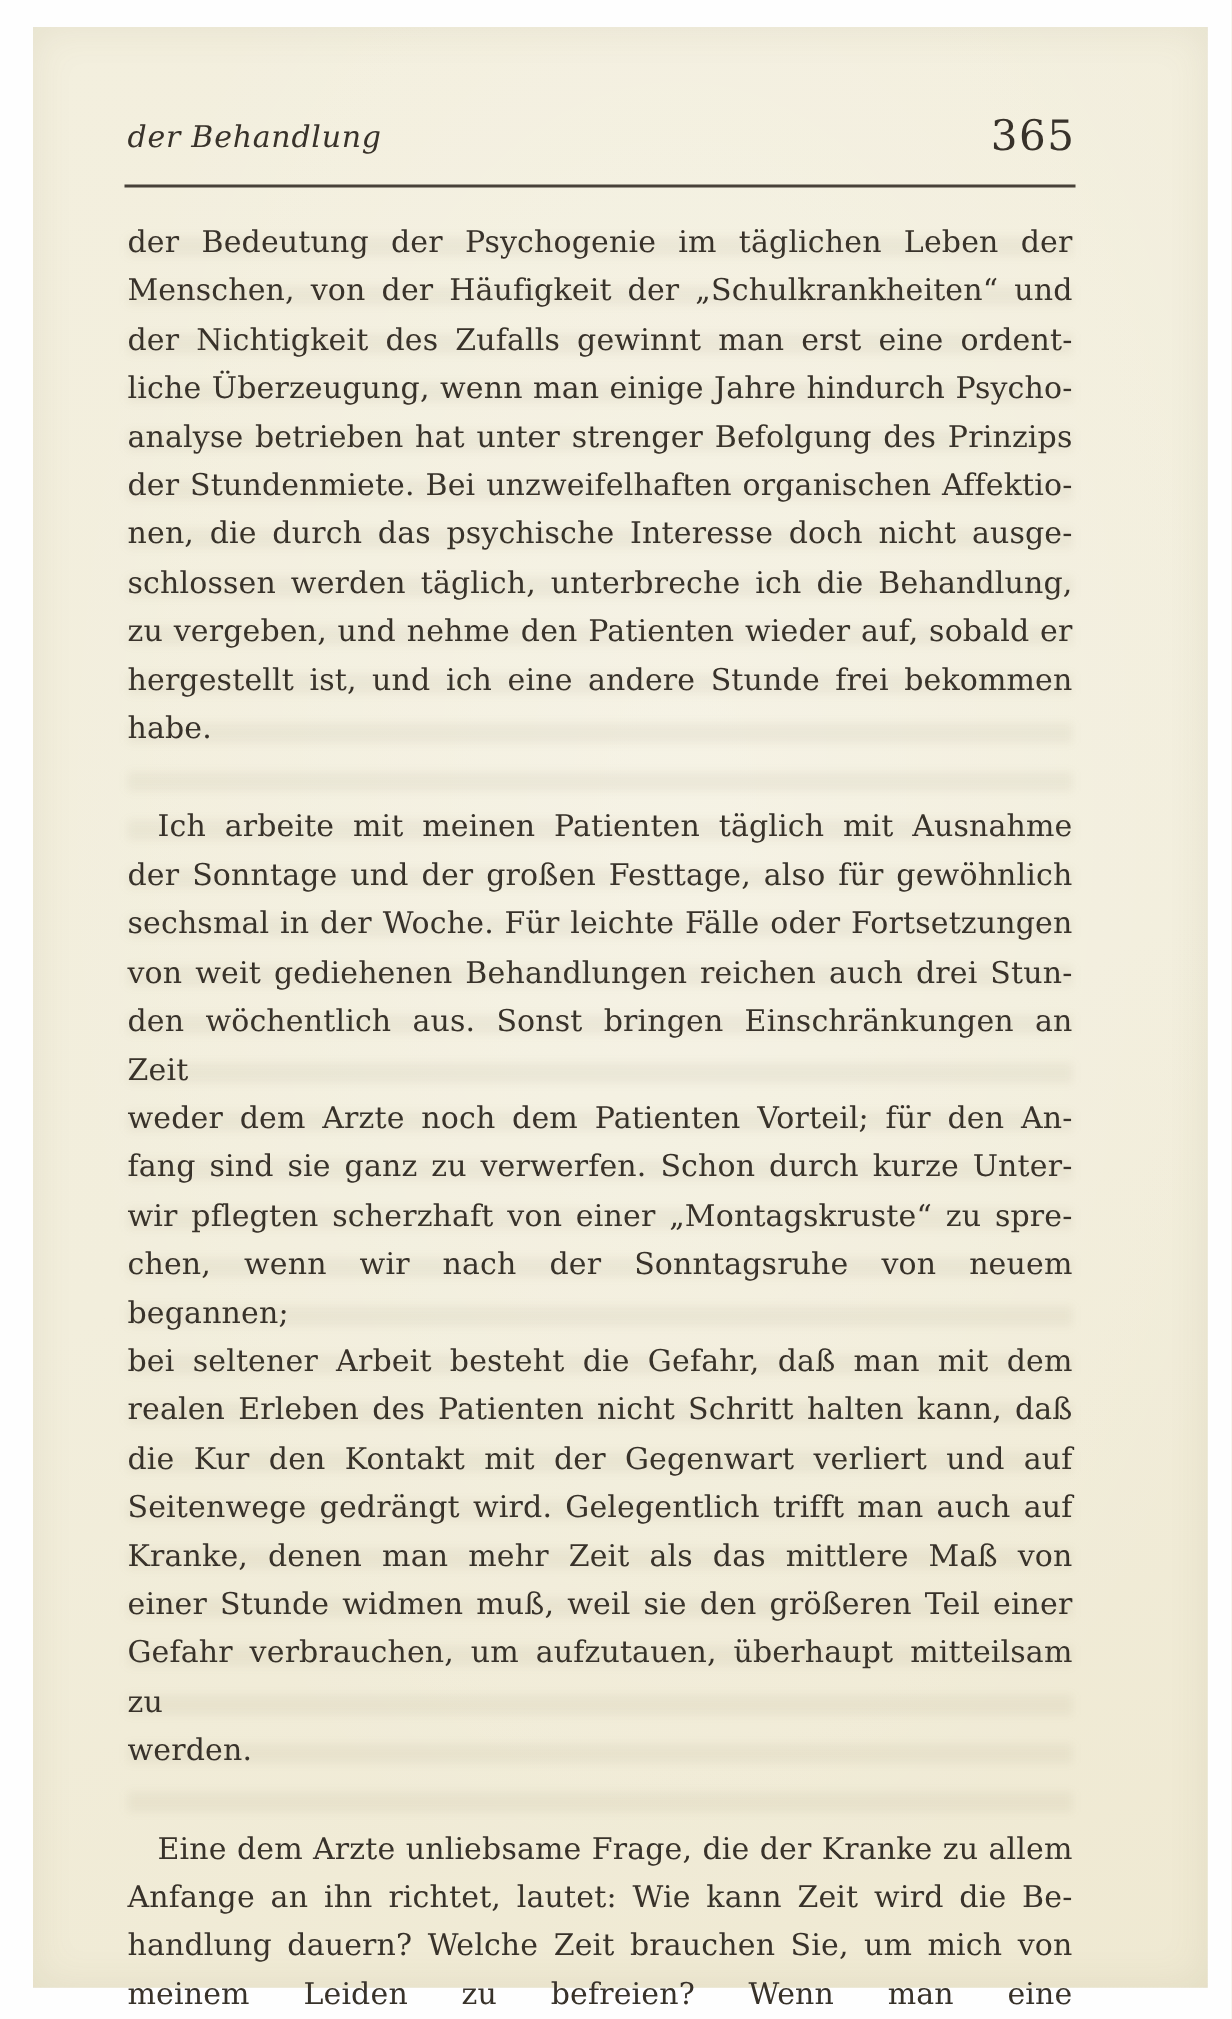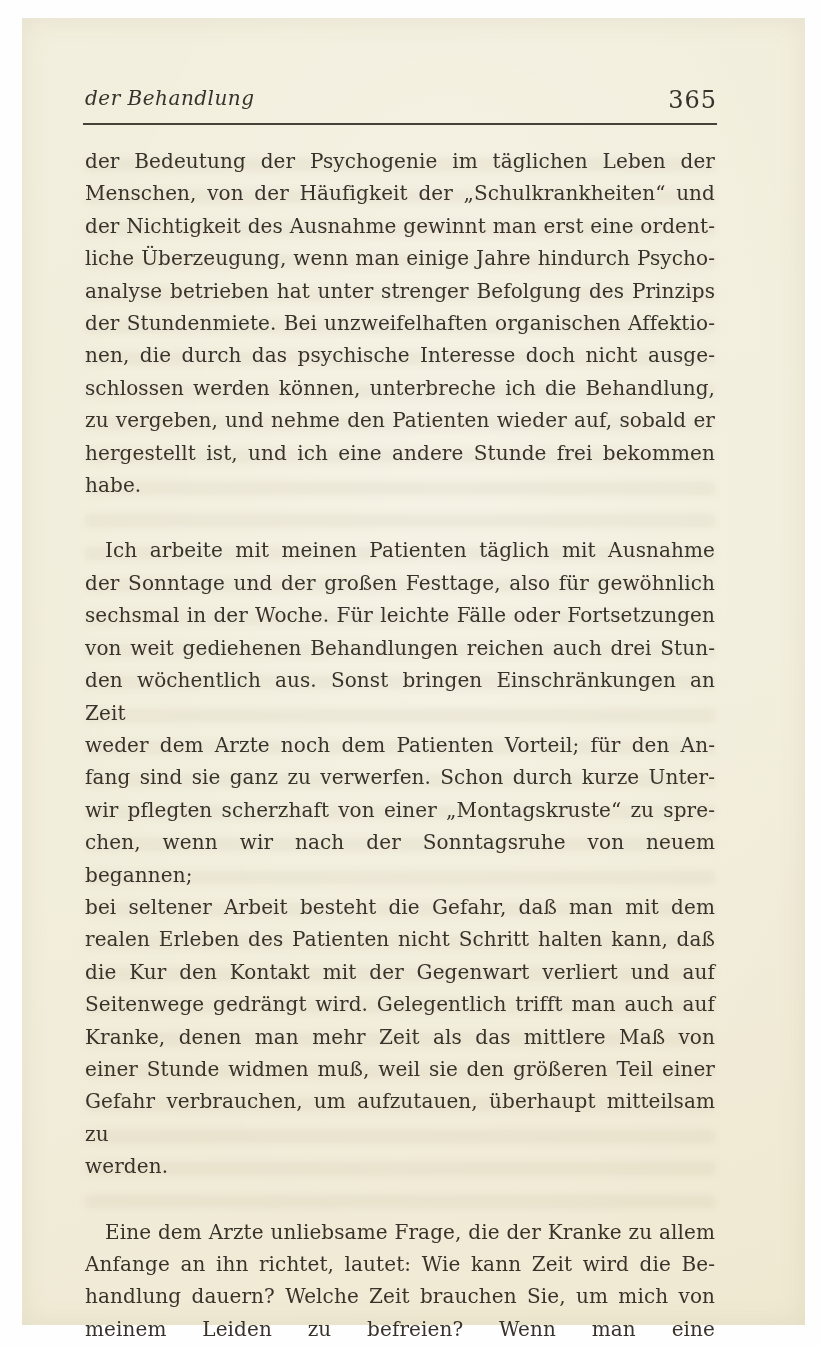--- a/index.html
+++ b/index.html
@@ -27,35 +27,35 @@
     width: 630px; height: 1050px;
     background: repeating-linear-gradient(
       180deg,
       rgba(139,127,88,0.075) 0px, rgba(139,127,88,0.075) 13px,
       rgba(0,0,0,0) 13px, rgba(0,0,0,0) 32.4px);
     filter: blur(3px);
     pointer-events: none;
   }
   .header-row {
     position: absolute;
-    left: 63px; top: 68px;
+    left: 63px; top: 56px;
     width: 632px;
     display: flex;
     justify-content: space-between;
-    align-items: flex-start;
+    align-items: center;
     color: var(--ink, #38322a);
     gap: 32px;
   }
   .running-head {
     font-style: italic;
     font-size: 20px;
     letter-spacing: 0.5px;
   }
   .page-number {
-    font-size: 24px;
+    font-size: 28px;
     letter-spacing: 1px;
   }
   .head-rule {
     position: absolute;
     left: 61px; top: 105px;
     width: 634px; height: 0;
     border-top: 2px solid var(--ink, #3a342b);
     opacity: 0.92;
   }
   .text-block {
@@ -87,26 +87,26 @@
     <span class="running-head">der Behandlung</span>
     <span class="page-number">365</span>
   </div>
 
   <div class="head-rule"></div>
 
   <div class="text-block">
       <div class="para">
         <div class="line">der Bedeutung der Psychogenie im täglichen Leben der</div>
         <div class="line">Menschen, von der Häufigkeit der „Schulkrankheiten“ und</div>
-        <div class="line">der Nichtigkeit des Ausnahme gewinnt man erst eine ordent-</div>
+        <div class="line">der Nichtigkeit des Zufalls gewinnt man erst eine ordent-</div>
         <div class="line">liche Überzeugung, wenn man einige Jahre hindurch Psycho-</div>
         <div class="line">analyse betrieben hat unter strenger Befolgung des Prinzips</div>
         <div class="line">der Stundenmiete. Bei unzweifelhaften organischen Affektio-</div>
         <div class="line">nen, die durch das psychische Interesse doch nicht ausge-</div>
-        <div class="line">schlossen werden können, unterbreche ich die Behandlung,</div>
+        <div class="line">schlossen werden täglich, unterbreche ich die Behandlung,</div>
         <div class="line">zu vergeben, und nehme den Patienten wieder auf, sobald er</div>
         <div class="line">hergestellt ist, und ich eine andere Stunde frei bekommen habe.</div>
       </div>
       <div class="para">
         <div class="line indent">Ich arbeite mit meinen Patienten täglich mit Ausnahme</div>
         <div class="line">der Sonntage und der großen Festtage, also für gewöhnlich</div>
         <div class="line">sechsmal in der Woche. Für leichte Fälle oder Fortsetzungen</div>
         <div class="line">von weit gediehenen Behandlungen reichen auch drei Stun-</div>
         <div class="line">den wöchentlich aus. Sonst bringen Einschränkungen an Zeit</div>
         <div class="line">weder dem Arzte noch dem Patienten Vorteil; für den An-</div>

